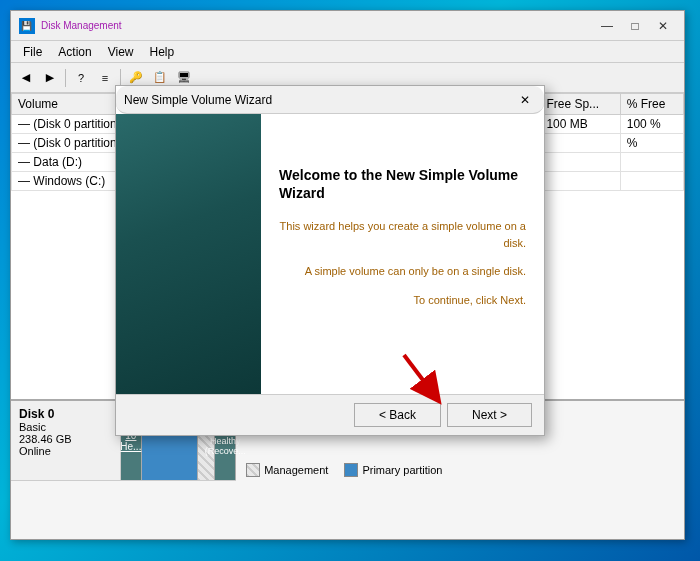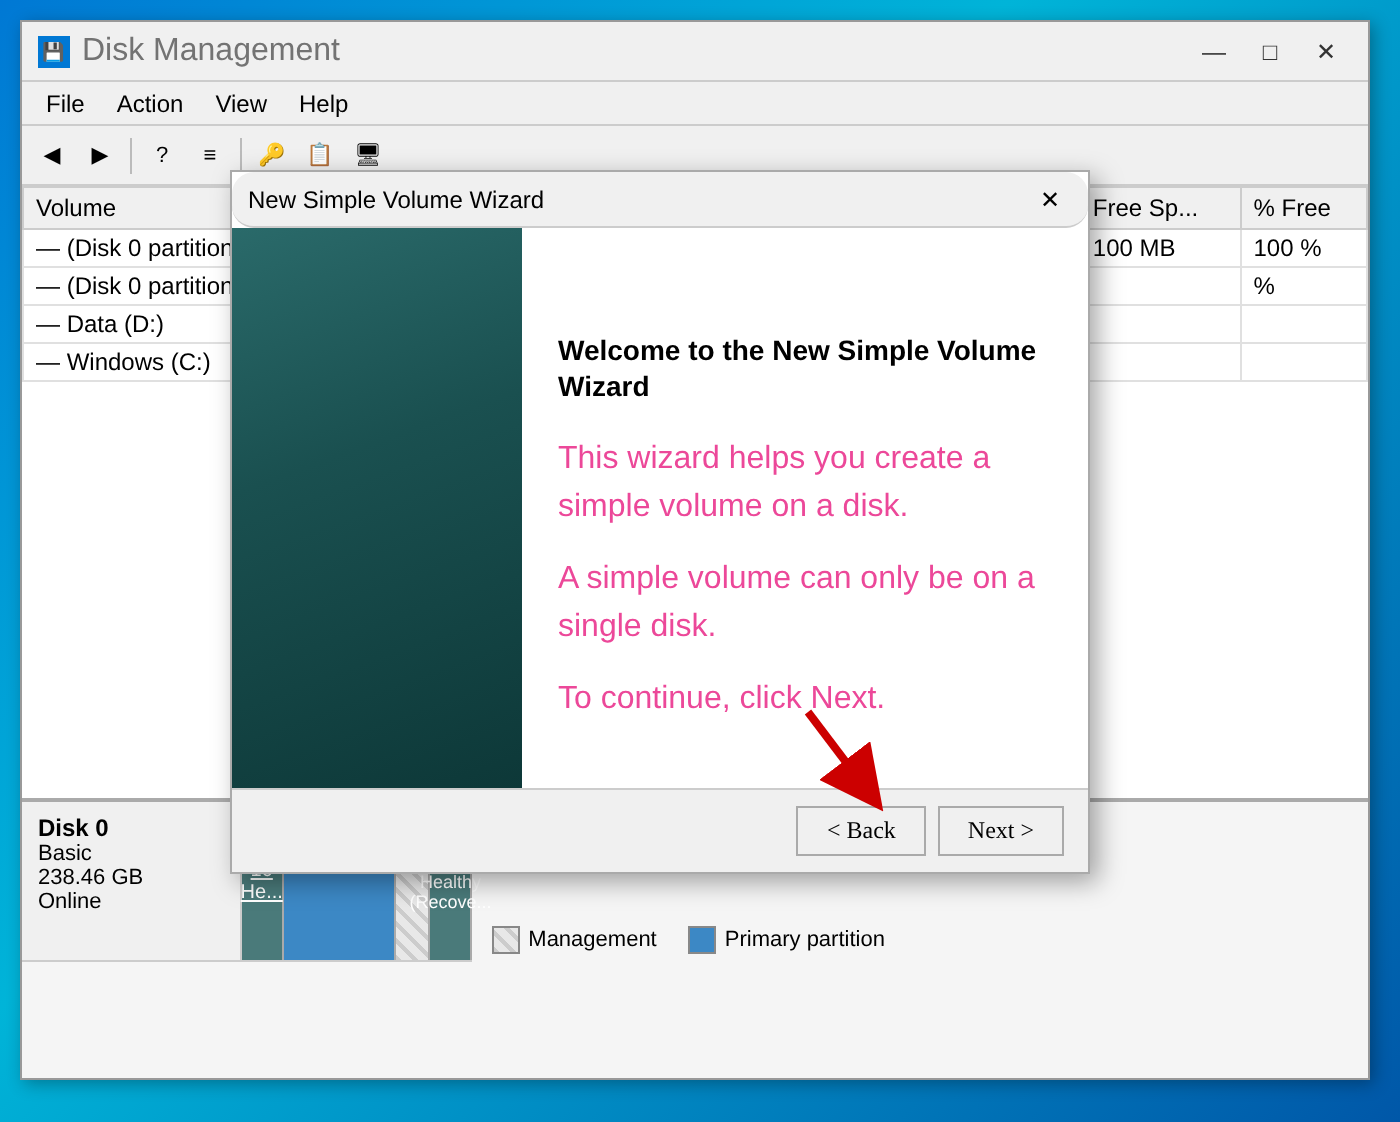--- a/index.html
+++ b/index.html
@@ -42,22 +42,22 @@
       margin-right: 6px;
       background: #0078d4;
       display: inline-flex;
       align-items: center;
       justify-content: center;
       font-size: 9px;
       color: white;
     }
     .title-bar-text {
       flex: 1;
-      font-size: 16px;
-      color: #737373;
+      font-size: 10px;
+      color: #a21caf;
     }
     .title-bar-buttons {
       display: flex;
       gap: 2px;
     }
     .tb-btn {
       width: 26px;
       height: 22px;
       border: none;
       background: transparent;
@@ -250,44 +250,44 @@
     }
     .wizard-title {
       font-size: 14px;
       font-weight: bold;
       color: #000;
       margin-bottom: 16px;
       line-height: 1.3;
       margin-top: 32px;
     }
     .wizard-para {
-      font-size: 16px;
-      color: #ec4899;
+      font-size: 11px;
+      color: #a16207;
       margin-bottom: 12px;
       line-height: 1.5;
+      text-align: right;
     }
 
     .wizard-footer {
       border-top: 1px solid #ccc;
       padding: 8px 12px;
       display: flex;
       justify-content: flex-end;
       gap: 6px;
       background: #f0f0f0;
       align-items: center;
       position: relative;
     }
     .wizard-btn {
-      padding: 4px 14px;
+      padding: 4px 24px;
       border: 1px solid #aaa;
       background: #f0f0f0;
       cursor: pointer;
       font-size: 12px;
       min-width: 60px;
-      font-family: Liberation Serif, serif;
     }
     .wizard-btn.primary {
       background: #f0f0f0;
       border-color: #aaa;
     }
   </style>
 </head>
 <body>
 
 <div class="main-window">

